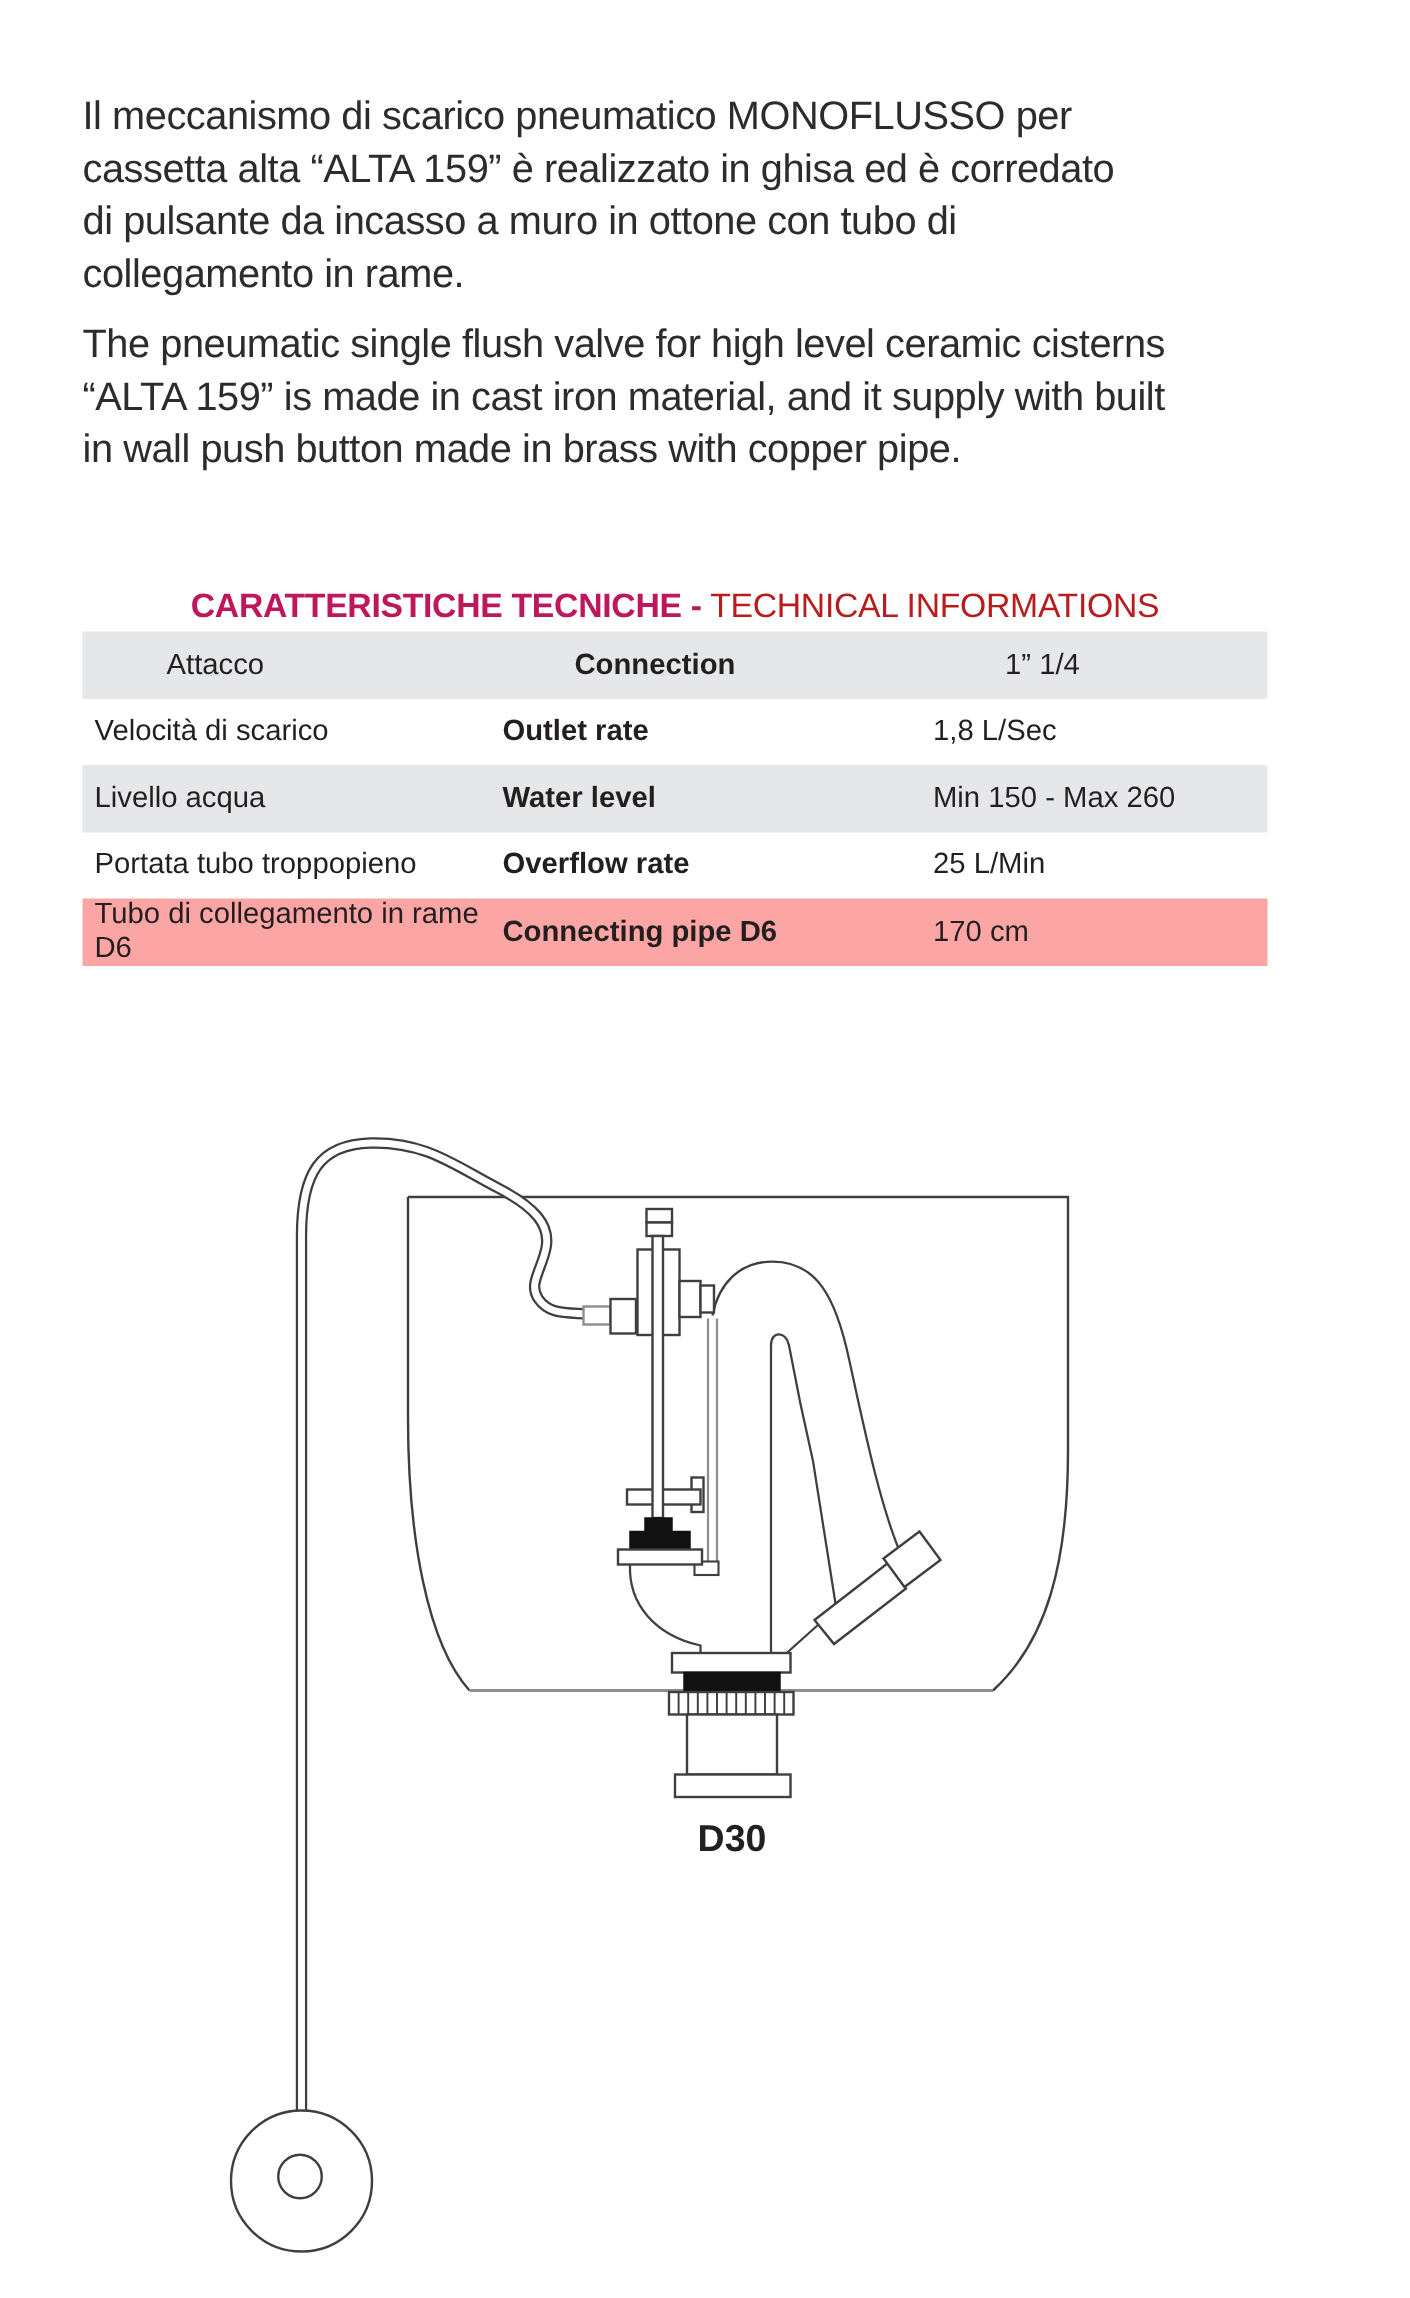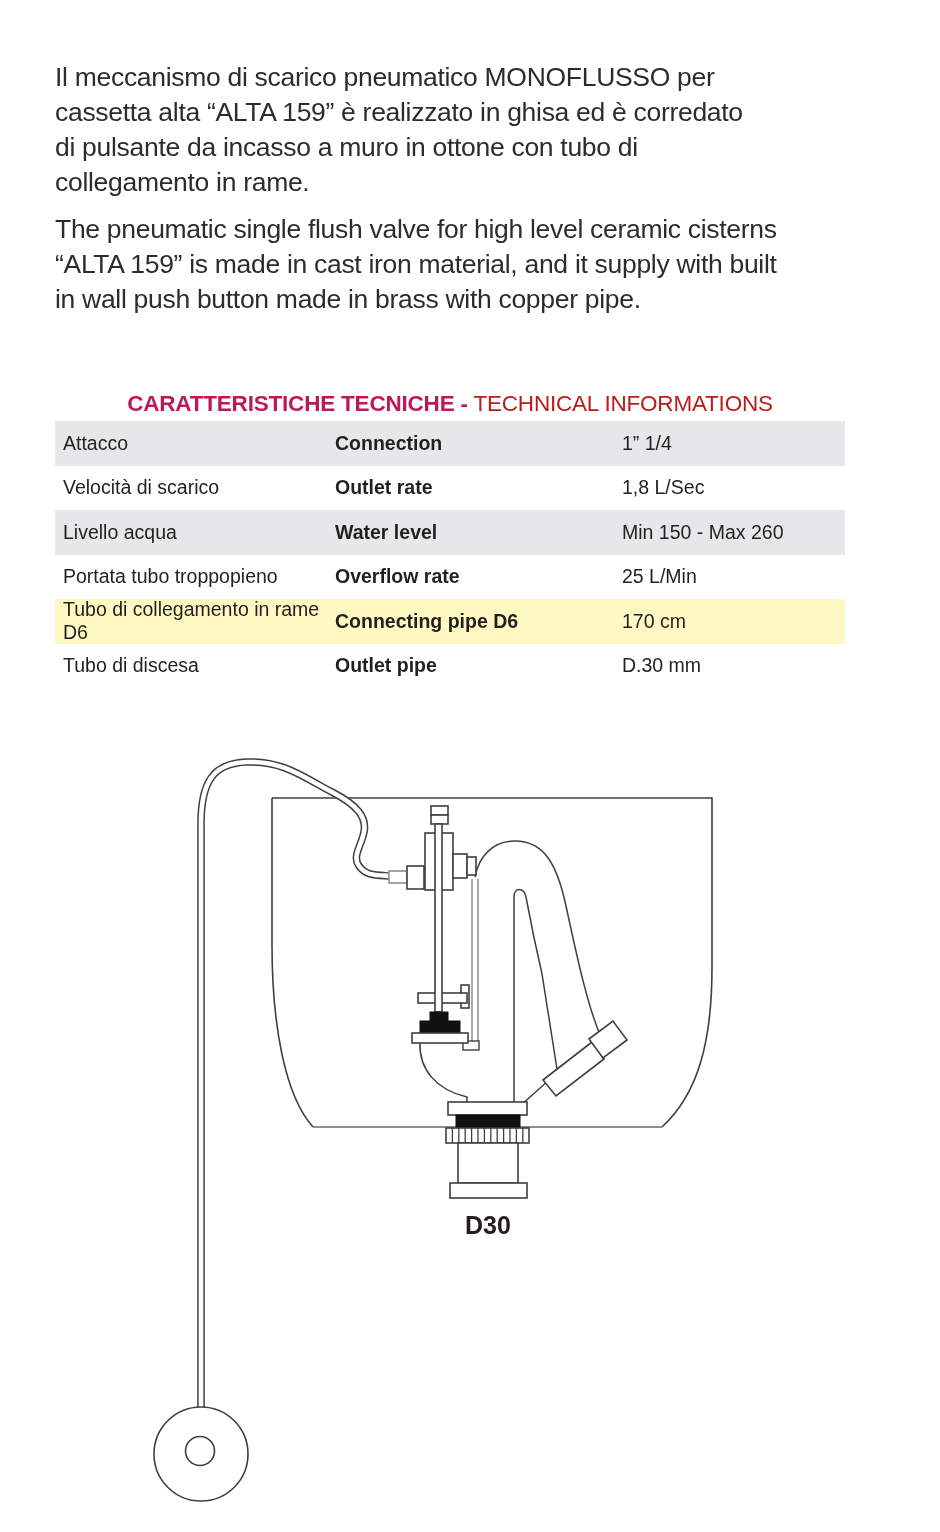--- a/index.html
+++ b/index.html
@@ -52,49 +52,44 @@
 “ALTA 159” is made in cast iron material, and it supply with built
 in wall push button made in brass with copper pipe.</p>
 
 <div class="tbl-title">
   <span class="t-bold" style="color: #be185d;">CARATTERISTICHE TECNICHE -</span>
   <span> </span>
   <span class="t-light" style="color: #b91c1c;">TECHNICAL INFORMATIONS</span>
 </div>
 
 <div class="spec-table">
-  <div class="row odd" style="background: rgb(230, 231, 232);">
+  <div class="row odd" style="background: rgb(230, 231, 232); padding-left: 48px;">
     <div class="c1">Attacco</div>
     <div class="c2">Connection</div>
     <div class="c3">1” 1/4</div>
   </div>
   <div class="row even">
     <div class="c1">Velocità di scarico</div>
     <div class="c2">Outlet rate</div>
     <div class="c3">1,8 L/Sec</div>
   </div>
   <div class="row odd" style="background: rgb(230, 231, 232);">
     <div class="c1">Livello acqua</div>
     <div class="c2">Water level</div>
     <div class="c3">Min 150 - Max 260</div>
   </div>
   <div class="row even">
     <div class="c1">Portata tubo troppopieno</div>
     <div class="c2">Overflow rate</div>
     <div class="c3">25 L/Min</div>
   </div>
-  <div class="row odd" style="background: #fef9c3;">
+  <div class="row odd" style="background: #fca5a5;">
     <div class="c1">Tubo di collegamento in rame D6</div>
     <div class="c2">Connecting pipe D6</div>
     <div class="c3">170 cm</div>
-  </div>
-  <div class="row even">
-    <div class="c1">Tubo di discesa</div>
-    <div class="c2">Outlet pipe</div>
-    <div class="c3">D.30 mm</div>
   </div>
 </div>
 
 <div class="diagram-wrap">
   <svg width="640" height="782" viewBox="110 750 640 782" xmlns="http://www.w3.org/2000/svg" fill="none">
 
     <g stroke="#3f3f3f" stroke-width="1.6">
       <path d="M 272 808 L 712 808 L 712 977 C 712 1052 698 1104 662 1137"></path>
       <path d="M 272 808 L 272 955 C 272 1035 285 1106 313 1137"></path>
     </g>

